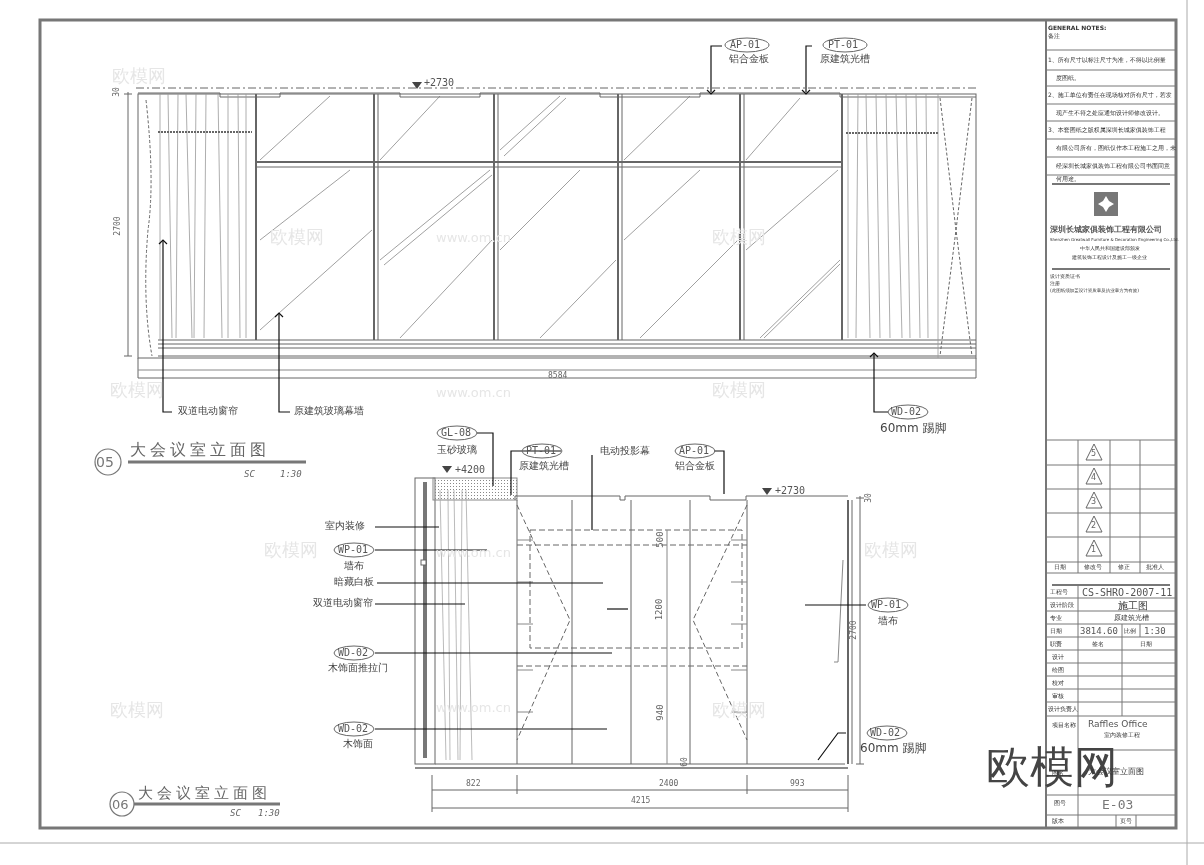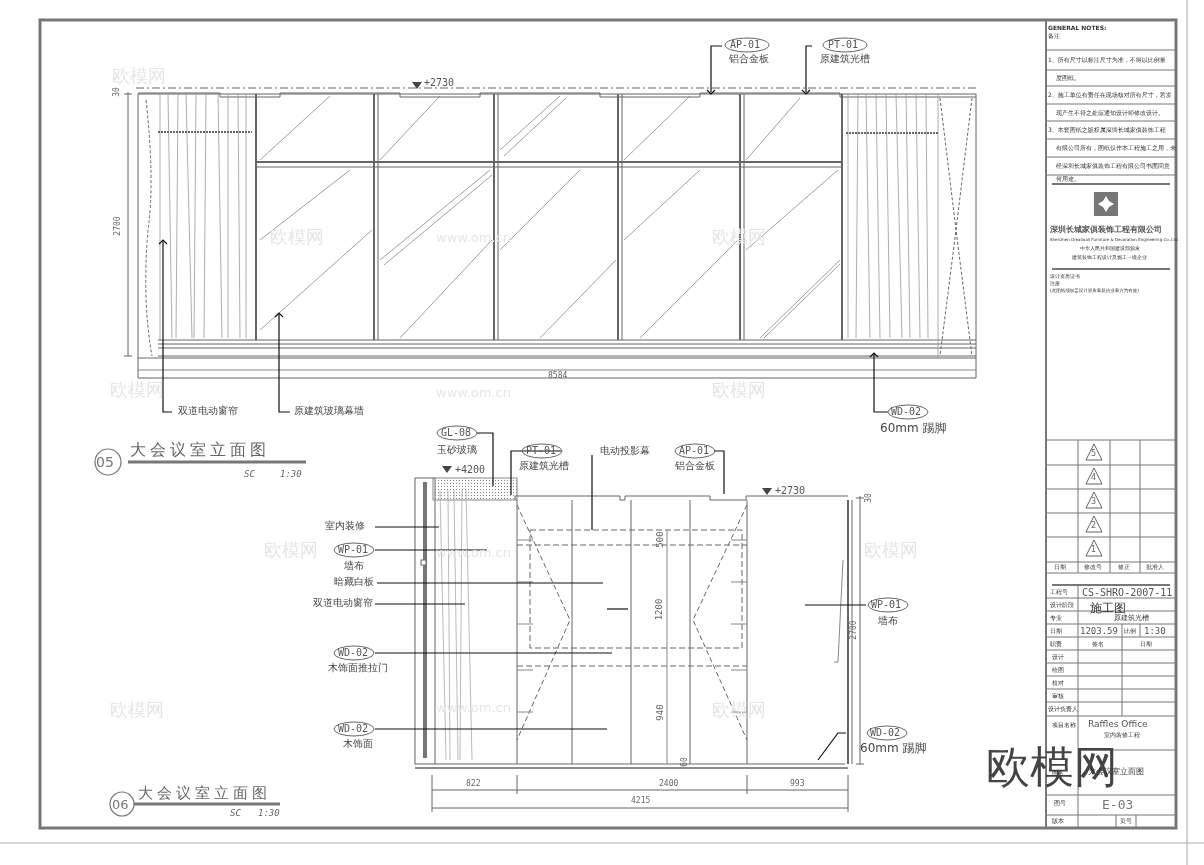--- a/index.html
+++ b/index.html
@@ -391,25 +391,25 @@
   <span class="tb" style="left:1091px;top:522px;font-size:8px;color:#666;">2</span>
   <span class="tb" style="left:1091px;top:546px;font-size:8px;color:#666;">1</span>
   <span class="tb" style="left:1054px;top:564px;">日期</span>
   <span class="tb" style="left:1084px;top:564px;">修改号</span>
   <span class="tb" style="left:1118px;top:564px;">修正</span>
   <span class="tb" style="left:1146px;top:564px;">批准人</span>
 
   <span class="tb" style="left:1050px;top:589px;">工程号</span>
   <span class="tbv" style="left:1082px;top:588px;">CS-SHRO-2007-11</span>
   <span class="tb" style="left:1050px;top:602px;">设计阶段</span>
-  <span class="tb" style="left:1090px;top:602px;font-size:12px;">施工图</span>
+  <span class="tb" style="left:1118px;top:602px;font-size:10px;font-family:Liberation Mono, monospace;">施工图</span>
   <span class="tb" style="left:1050px;top:615px;">专业</span>
   <span class="tb" style="left:1114px;top:615px;font-size:7px;">原建筑光槽</span>
   <span class="tb" style="left:1050px;top:628px;">日期</span>
-  <span class="tbv" style="left:1080px;top:627px;font-size:9px;">1203.59</span>
+  <span class="tbv" style="left:1080px;top:627px;font-size:9px;">3814.60</span>
   <span class="tb" style="left:1124px;top:628px;">比例</span>
   <span class="tbv" style="left:1144px;top:627px;font-size:9px;">1:30</span>
   <span class="tb" style="left:1050px;top:641px;">职责</span>
   <span class="tb" style="left:1092px;top:641px;">签名</span>
   <span class="tb" style="left:1140px;top:641px;">日期</span>
   <span class="tb" style="left:1052px;top:654px;">设计</span>
   <span class="tb" style="left:1052px;top:667px;">绘图</span>
   <span class="tb" style="left:1052px;top:680px;">校对</span>
   <span class="tb" style="left:1052px;top:693px;">审核</span>
   <span class="tb" style="left:1048px;top:706px;">设计负责人</span>

